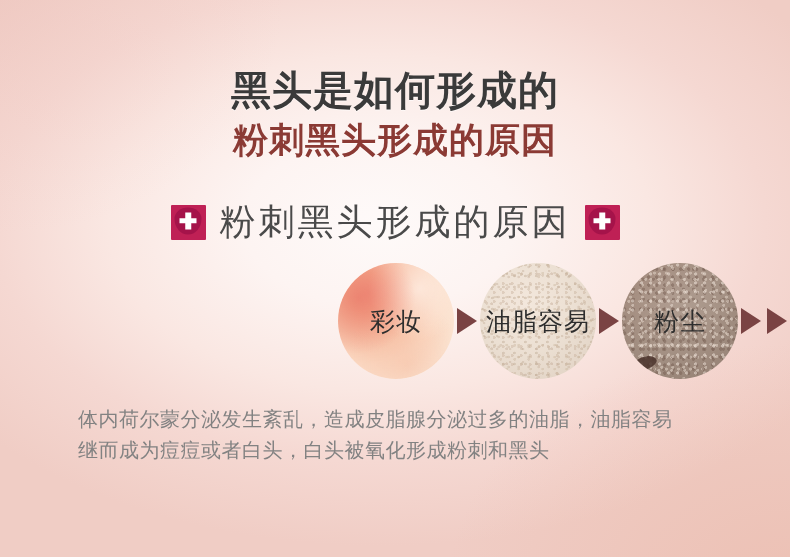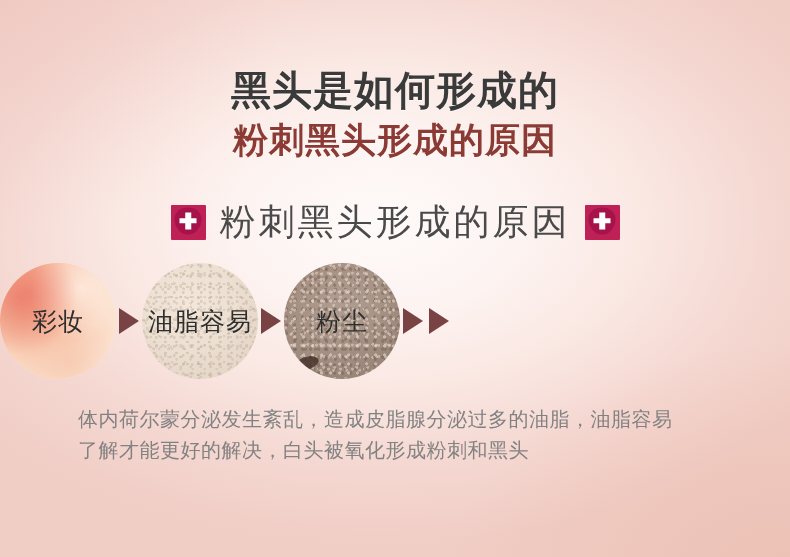--- a/index.html
+++ b/index.html
@@ -121,21 +121,21 @@
 
   
   .flow-row {
     position: absolute;
     left: 0;
     right: 0;
     top: 262px;
     height: 118px;
     display: flex;
     align-items: center;
-    justify-content: flex-start;
+    justify-content: flex-end;
     z-index: 3;
   }
   .flow-circle {
     position: relative;
     width: 116px;
     height: 116px;
     border-radius: 50%;
     flex: 0 0 auto;
     display: flex;
     align-items: center;
@@ -373,16 +373,16 @@
     <span class="flow-arrow"></span>
 
 
     <span class="flow-arrow"></span>
 
 
   </div>
 
   <div class="body-copy">
     <div class="body-line">体内荷尔蒙分泌发生紊乱，造成皮脂腺分泌过多的油脂，油脂容易</div>
-    <div class="body-line">了解才能更好的解决，白头被氧化形成粉刺和黑头</div>
+    <div class="body-line">继而成为痘痘或者白头，白头被氧化形成粉刺和黑头</div>
   </div>
 
 </div>
 
 </body></html>

